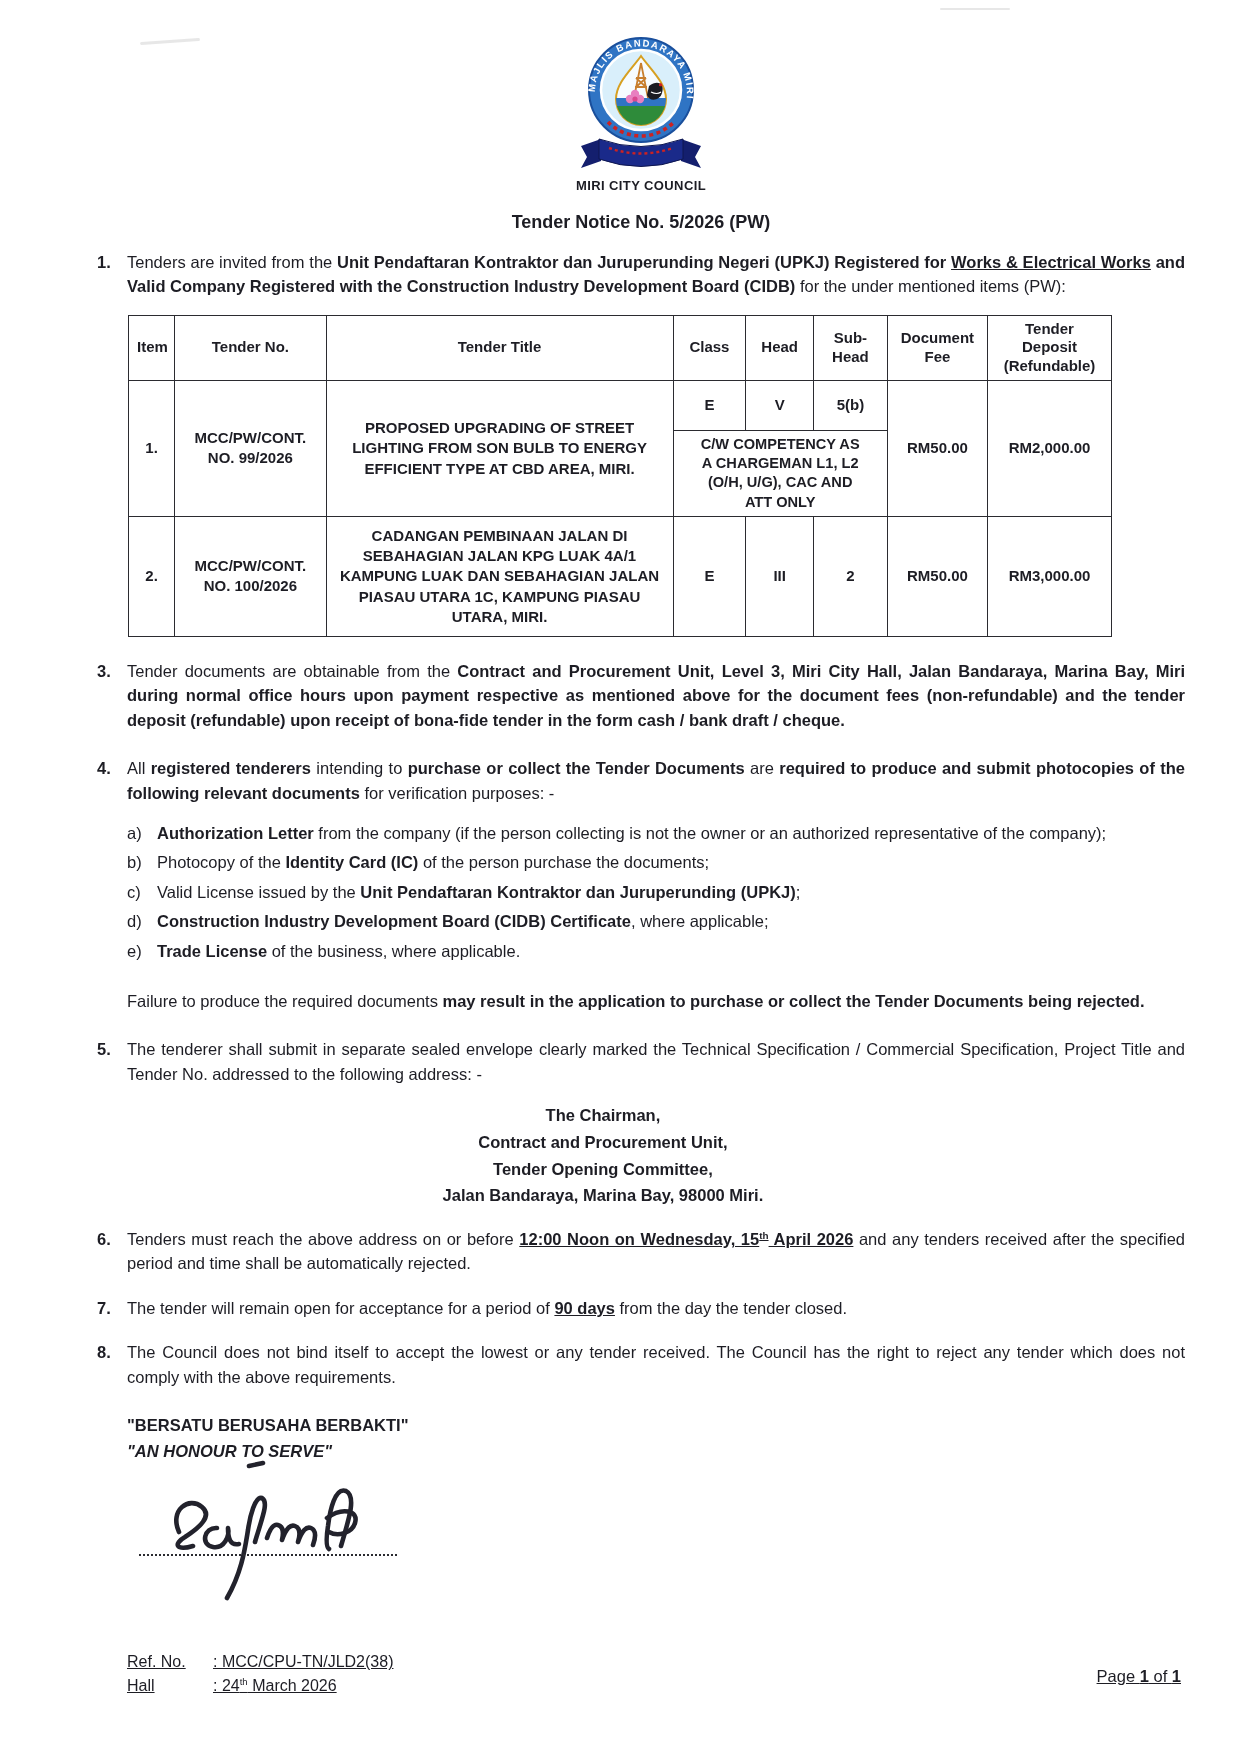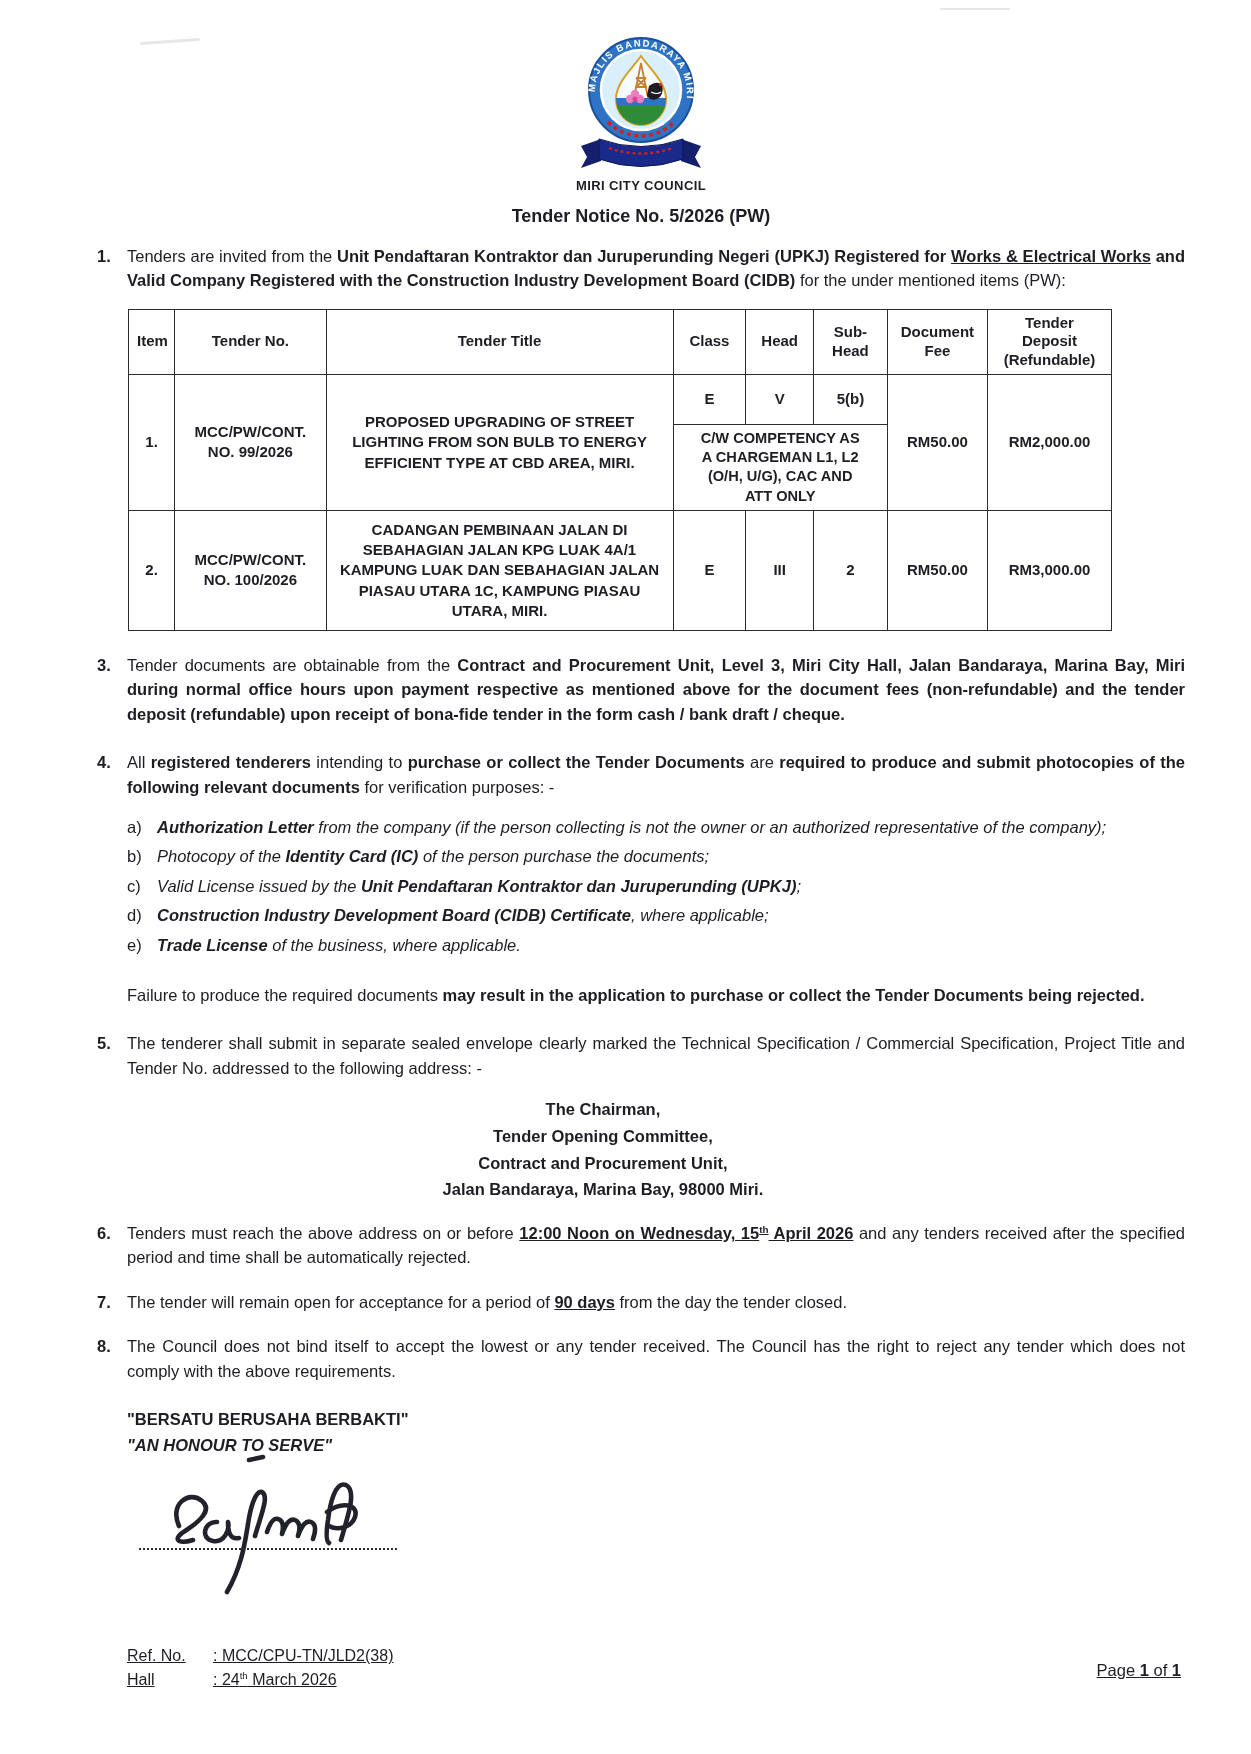--- a/index.html
+++ b/index.html
@@ -20,21 +20,21 @@
     width:1251px;height:1754px;overflow:hidden;position:relative;
     font-family:"Liberation Sans","DejaVu Sans",sans-serif;
     color:var(--ink);font-size:16.5px;line-height:1.48;
   }
   .page{padding:34px 66px 0 97px;}
   .artifact{position:absolute;background:#c9c9c9;opacity:.45;border-radius:2px;}
   .a1{left:140px;top:40px;width:60px;height:3px;transform:rotate(-4deg);}
   .a2{left:940px;top:8px;width:70px;height:2px;}
   .header{display:flex;flex-direction:column;align-items:center;}
   .org-name{font-weight:bold;font-size:13px;letter-spacing:.4px;margin-top:4px;}
-  .notice-title{font-weight:bold;font-size:18px;margin-top:8px;}
+  .notice-title{font-weight:bold;font-size:18px;margin-top:14px;}
   .para{display:grid;grid-template-columns:30px 1fr;column-gap:0;}
   .para .num{font-weight:bold;}
   .para .txt{text-align:justify;}
   .mt14{margin-top:14px}.mt16{margin-top:16px}.mt18{margin-top:18px}
   .mt20{margin-top:20px}.mt22{margin-top:22px}.mt24{margin-top:24px}.mt26{margin-top:26px}
   .b{font-weight:bold;} .u{text-decoration:underline;}
   sup{font-size:.6em;vertical-align:super;line-height:0;}
 
   table.tender{
     border-collapse:collapse;table-layout:fixed;width:93%;margin:16px 0 0 1px;
@@ -45,21 +45,21 @@
   }
   table.tender th{font-size:15px;white-space:pre-line;height:46px;line-height:1.25;}
   table.tender td{font-size:15px;line-height:1.35;}
   td.title-cell{text-align:justify;padding:6px 11px;}
   tr.r1a td{height:50px;}
   tr.r1b td{height:80px;font-size:14.6px;line-height:1.32;padding:4px 25px;}
   tr.r2 td{height:120px;}
   .sublist{margin-left:14px;}
   .subitem{display:grid;grid-template-columns:30px 1fr;margin-top:5px;}
   .subitem .letter{}
-  .subitem .txt{text-align:justify;font-style:italic;}
+  .subitem .txt{text-align:justify;}
   .indented{margin-left:30px;}
   .address{width:93%;text-align:center;font-weight:bold;line-height:1.62;margin-top:16px;}
   .motto{margin-left:30px;font-weight:bold;line-height:1.55;}
   .motto .l2{font-style:italic;}
   .sig-wrap{position:relative;margin-left:30px;margin-top:8px;height:158px;}
   .sig-svg{position:absolute;left:18px;top:-12px;pointer-events:none;}
   .dotline{position:absolute;left:12px;top:82px;width:258px;border-bottom:2.6px dotted #2b2b30;}
   .sig-text{position:absolute;left:0;top:92px;font-weight:bold;line-height:1.5;}
   .footer{display:flex;justify-content:space-between;align-items:flex-start;margin-top:20px;text-decoration:underline;}
   .ref-block{line-height:1.5;font-size:16px;}
@@ -214,22 +214,22 @@
 
   <div class="indented mt26" style="text-align:justify"><span>Failure to produce the required documents </span><span class="b">may result in the application to purchase or collect the Tender Documents being rejected.</span></div>
 
   <div class="para mt24">
     <div class="num">5.</div>
     <div class="txt"><span>The tenderer shall submit in separate sealed envelope clearly marked the Technical Specification / Commercial Specification, Project Title and Tender No. addressed to the following address: -</span></div>
   </div>
 
   <div class="address">
     <div>The Chairman,</div>
+    <div>Contract and Procurement Unit,</div>
     <div>Tender Opening Committee,</div>
-    <div>Contract and Procurement Unit,</div>
     <div>Jalan Bandaraya, Marina Bay, 98000 Miri.</div>
   </div>
 
   <div class="para mt18">
     <div class="num">6.</div>
     <div class="txt"><span>Tenders must reach the above address on or before </span><span class="b u">12:00 Noon on Wednesday, 15</span><sup class="b u">th</sup><span class="b u"> April 2026</span><span> and any tenders received after the specified period and time shall be automatically rejected.</span></div>
   </div>
   <div class="para mt20">
     <div class="num">7.</div>
     <div class="txt"><span>The tender will remain open for acceptance for a period of </span><span class="b u">90 days</span><span> from the day the tender closed.</span></div>

